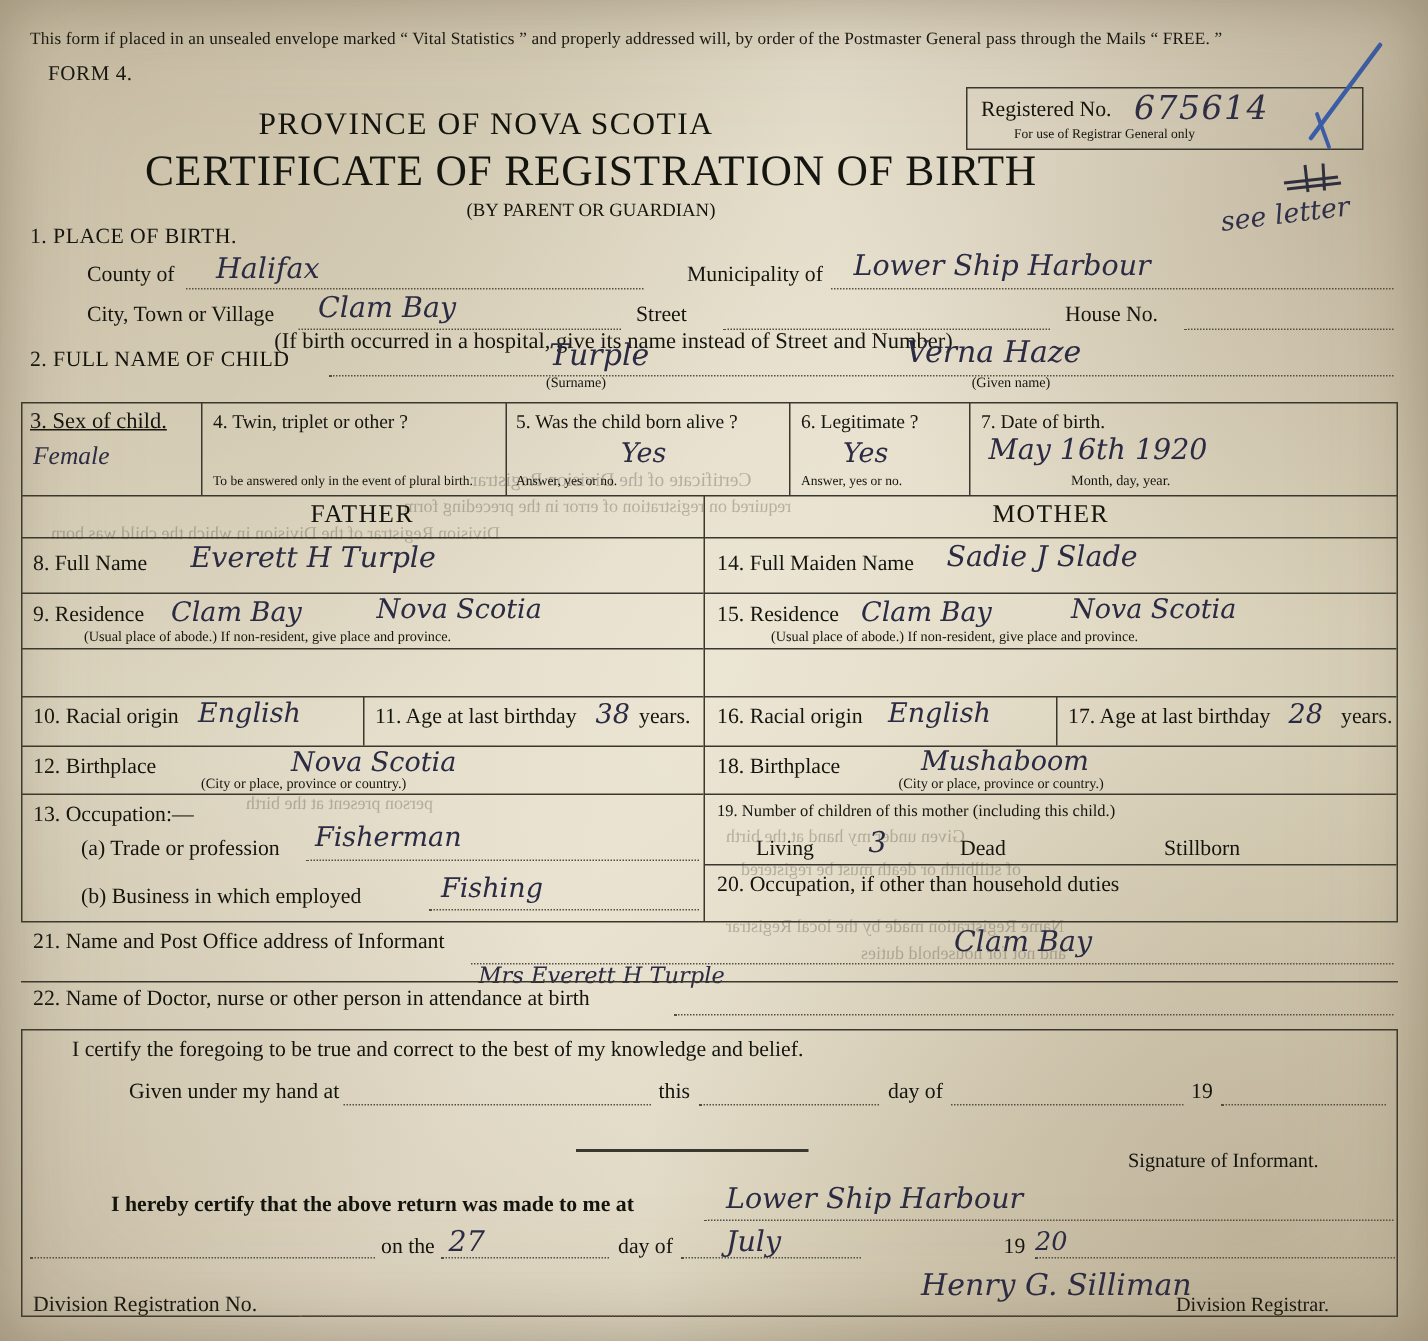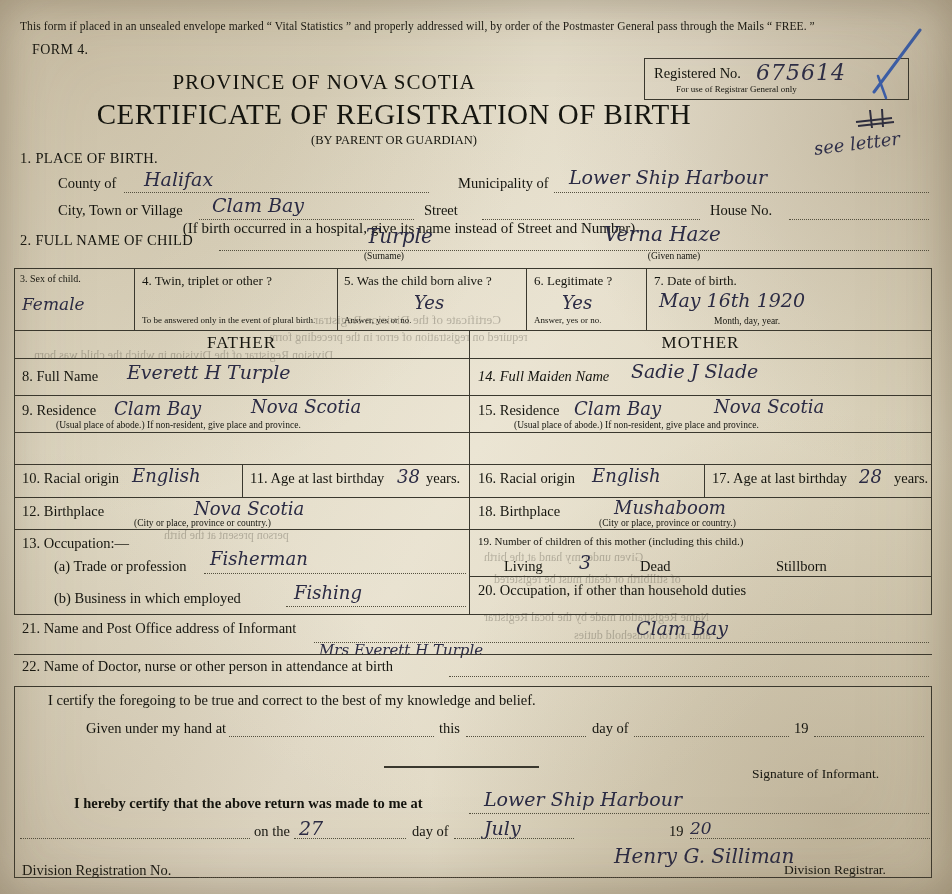--- a/index.html
+++ b/index.html
@@ -152,22 +152,22 @@
 
     <div class="ln hr" style="left:0px; top:248px; width:918px;"></div>
     <div class="ln hr" style="left:0px; top:310px; width:918px;"></div>
     <div class="ln vr" style="left:0px; top:248px; height:62px;"></div>
     <div class="ln vr" style="left:917px; top:248px; height:62px;"></div>
     <div class="ln vr" style="left:120px; top:248px; height:62px;"></div>
     <div class="ln vr" style="left:323px; top:248px; height:62px;"></div>
     <div class="ln vr" style="left:512px; top:248px; height:62px;"></div>
     <div class="ln vr" style="left:632px; top:248px; height:62px;"></div>
 
-    <div class="t" style="left:6px; top:253px; font-size:10px;">3. Sex of child.</div>
-    <div class="hand" style="left:8px; top:274px; font-size:17px;">Female</div>
+    <div class="t" style="left:6px; top:253px; font-size:15px;text-decoration:underline;">3. Sex of child.</div>
+    <div class="hand" style="left:8px; top:274px; font-size:17px;font-family:Liberation Serif, serif;">Female</div>
 
     <div class="t" style="left:128px; top:253px; font-size:13px;">4. Twin, triplet or other ?</div>
     <div class="t" style="left:128px; top:295px; font-size:9px;">To be answered only in the event of plural birth.</div>
 
     <div class="t" style="left:330px; top:253px; font-size:13px;">5. Was the child born alive ?</div>
     <div class="hand" style="left:400px; top:272px; font-size:18px;">Yes</div>
     <div class="t" style="left:330px; top:295px; font-size:9px;">Answer, yes or no.</div>
 
     <div class="t" style="left:520px; top:253px; font-size:13px;">6. Legitimate ?</div>
     <div class="hand" style="left:548px; top:272px; font-size:18px;">Yes</div>
@@ -224,21 +224,21 @@
 
     <div class="t" style="left:8px; top:515px; font-size:14.5px;">13. Occupation:—</div>
     <div class="t" style="left:40px; top:538px; font-size:14.5px;">(a) Trade or profession</div>
     <div class="dots" style="left:190px; top:553px; width:262px;"></div>
     <div class="hand" style="left:196px; top:528px; font-size:18px;">Fisherman</div>
 
     <div class="t" style="left:40px; top:570px; font-size:14.5px;">(b) Business in which employed</div>
     <div class="dots" style="left:272px; top:586px; width:180px;"></div>
     <div class="hand" style="left:280px; top:562px; font-size:18px;">Fishing</div>
 
-    <div class="t" style="left:464px; top:348px; font-size:14.5px;font-style:italic;">14. Full Maiden Name</div>
+    <div class="t" style="left:464px; top:348px; font-size:14.5px;">14. Full Maiden Name</div>
     <div class="hand" style="left:617px; top:340px; font-size:19px;">Sadie J Slade</div>
 
     <div class="t" style="left:464px; top:382px; font-size:14.5px;">15. Residence</div>
     <div class="hand" style="left:560px; top:378px; font-size:18px;">Clam Bay</div>
     <div class="hand" style="left:700px; top:376px; font-size:18px;">Nova Scotia</div>
     <div class="t" style="left:500px; top:400px; font-size:9.5px;">(Usual place of abode.)  If non-resident, give place and province.</div>
 
     <div class="t" style="left:464px; top:450px; font-size:14.5px;">16. Racial origin</div>
     <div class="hand" style="left:578px; top:445px; font-size:18px;">English</div>
     <div class="t" style="left:698px; top:450px; font-size:14.5px;">17. Age at last birthday</div>

